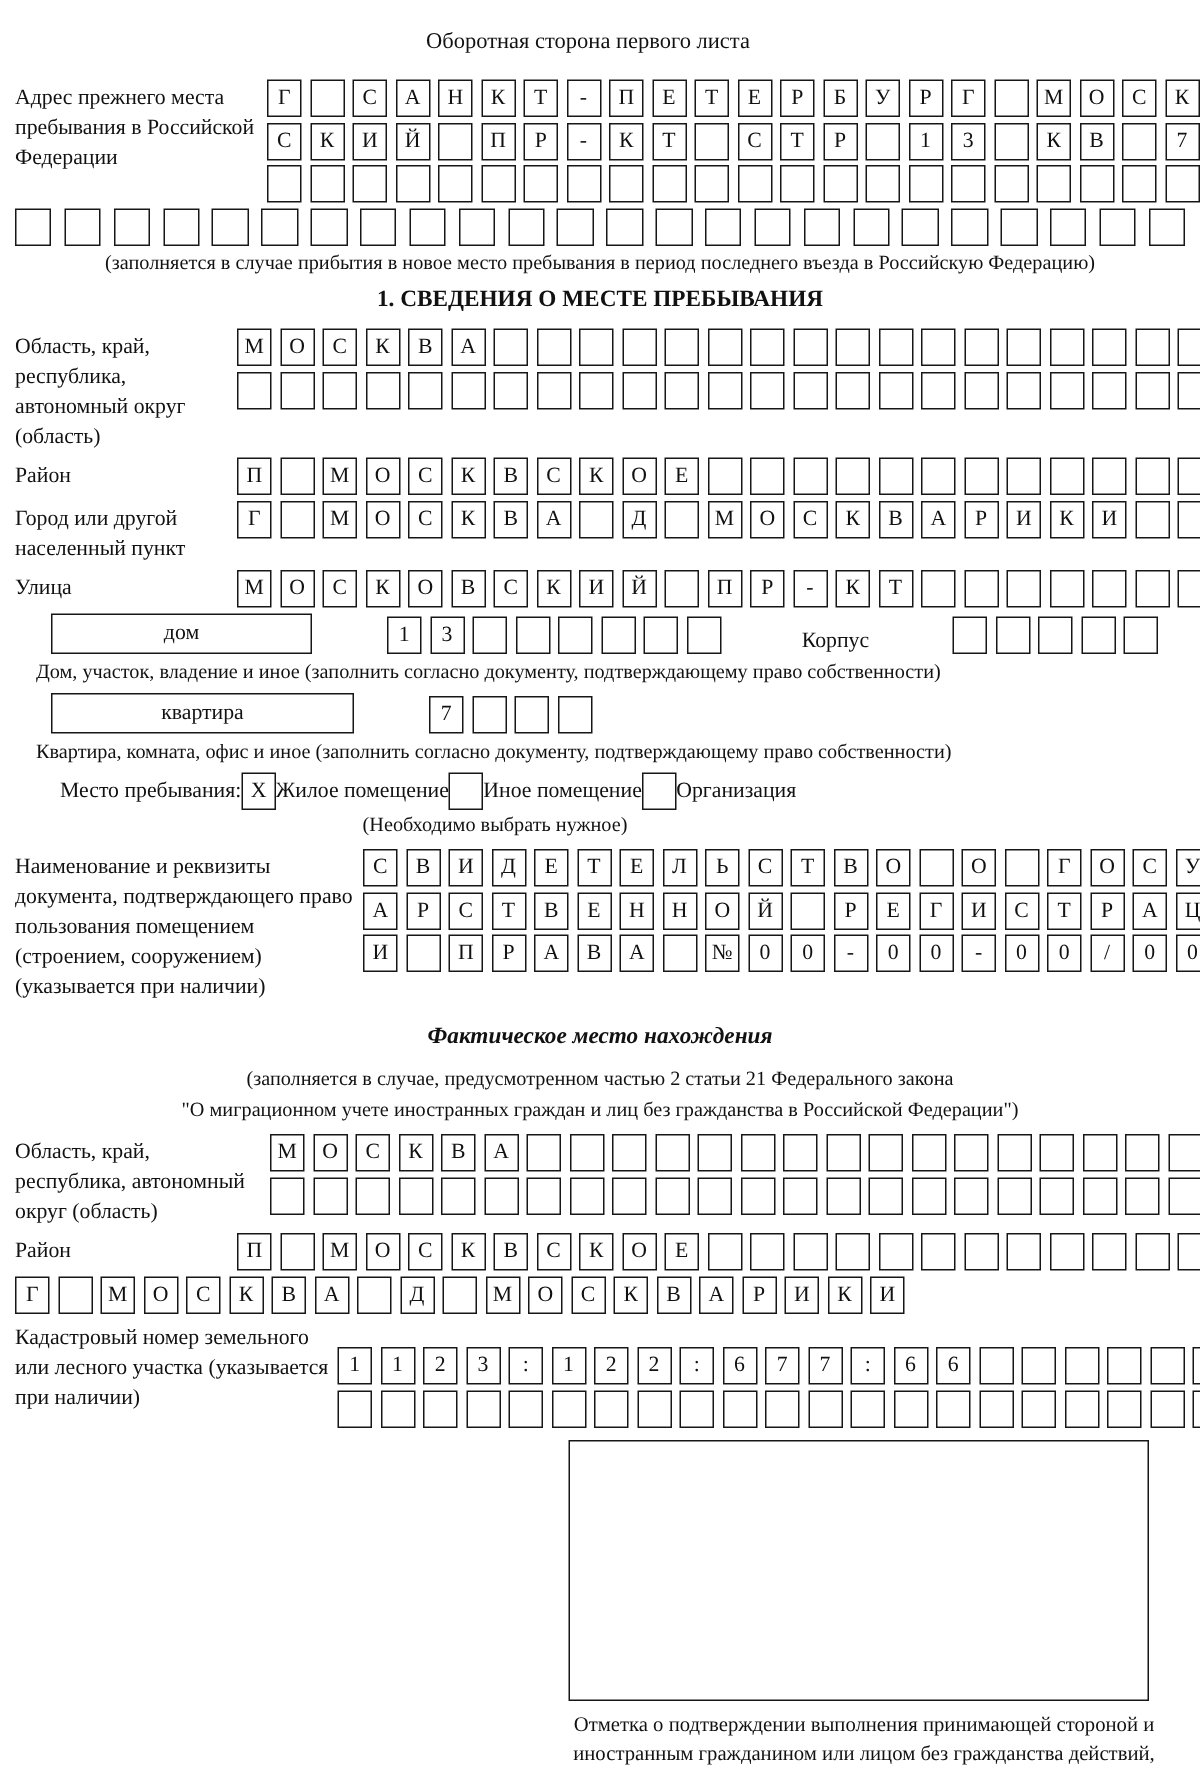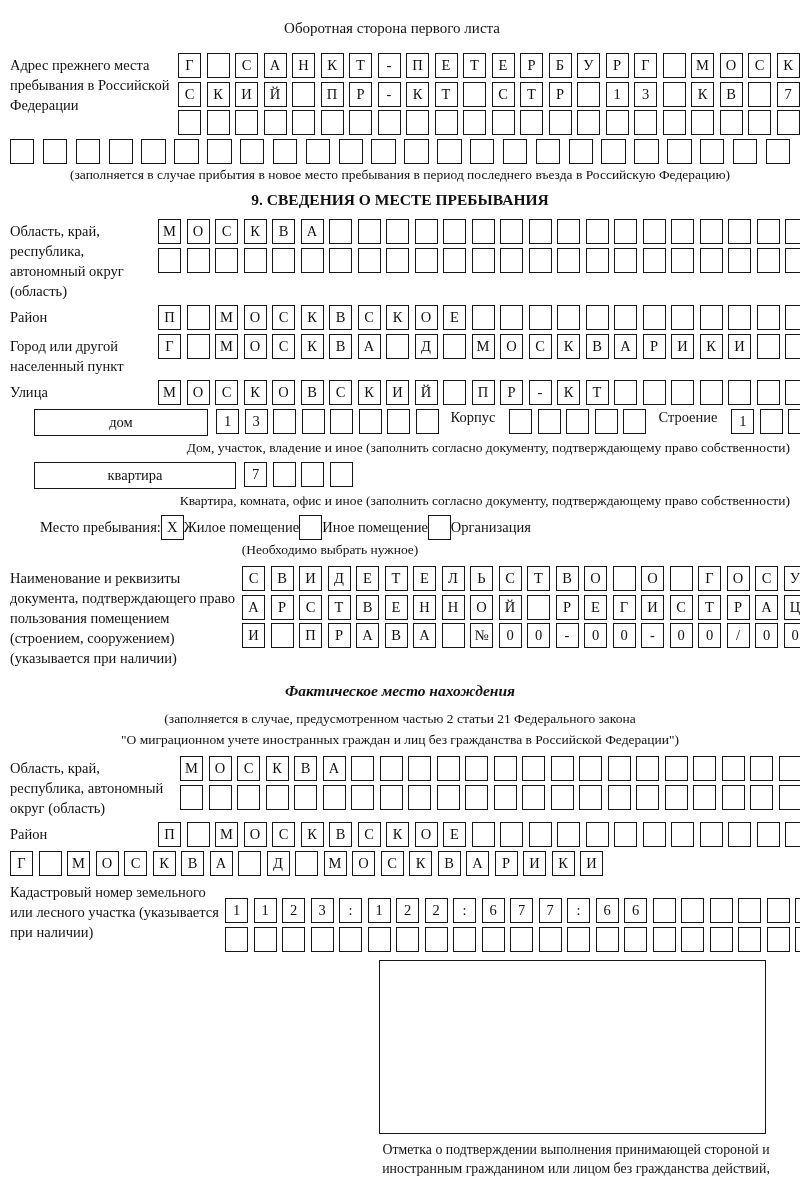--- a/index.html
+++ b/index.html
@@ -18,25 +18,25 @@
   .w232{width:232px;flex:0 0 232px;}
   .rows{display:flex;flex-direction:column;gap:3.5px;}
 
   .cellrow{display:flex;gap:5.5px;}
   .cell{width:21px;height:23px;border:1.5px solid #161616;display:flex;align-items:center;
         justify-content:center;font-size:14.5px;box-sizing:content-box;background:#fff;}
   .cellrow.wide{gap:8.5px;margin:4px 0 2px 0;}
   .cellrow.wide .cell{width:24px;}
 
   .caption{font-size:13.5px;text-align:center;margin:3px 0 8px 0;}
-  .caption.left{text-align:right;margin:3px 0 6px 14px;}
+  .caption.left{text-align:left;margin:3px 0 6px 14px;}
   .section-title{font-weight:bold;font-size:15.5px;text-align:center;margin:8px 0 10px 0;}
   .sub-caption{font-size:13.5px;text-align:center;margin:0 0 3px 0;line-height:1.3;}
 
-  .inline-row{display:flex;align-items:flex-start;margin:2px 0 4px 24px;font-size:14.5px;}
+  .inline-row{display:flex;align-items:flex-end;margin:2px 0 4px 24px;font-size:14.5px;gap:42px;}
   .labelbox{border:1.5px solid #161616;height:25px;display:flex;align-items:center;
             justify-content:center;font-size:14.5px;background:#fff;}
   .box-dom{width:172px;flex:0 0 172px;}
   .box-kv{width:200px;flex:0 0 200px;}
   .inline-row .cellrow{margin-left:8px;}
   .inline-label{margin:0 6px 0 12px;}
 
   .stay-row{display:flex;align-items:center;margin:6px 0 2px 30px;font-size:14.5px;gap:0;}
   .stay-note{text-align:center;width:640px;font-size:13.5px;margin:1px 0 8px 0;}
 
@@ -148,21 +148,21 @@
       <span class="cell"></span>
       <span class="cell"></span>
       <span class="cell"></span>
       <span class="cell"></span>
       <span class="cell"></span>
       <span class="cell"></span>
       <span class="cell"></span>
     </div>
   <div class="caption">(заполняется в случае прибытия в новое место пребывания в период последнего въезда в Российскую Федерацию)</div>
 
-  <div class="section-title">9. СВЕДЕНИЯ О МЕСТЕ ПРЕБЫВАНИЯ</div>
+  <div class="section-title">1. СВЕДЕНИЯ О МЕСТЕ ПРЕБЫВАНИЯ</div>
 
   <div class="field">
     <div class="label w148">Область, край, республика, автономный округ (область)</div>
     <div class="rows">
       <div class="cellrow">
           <span class="cell">М</span>
           <span class="cell">О</span>
           <span class="cell">С</span>
           <span class="cell">К</span>
           <span class="cell">В</span>

